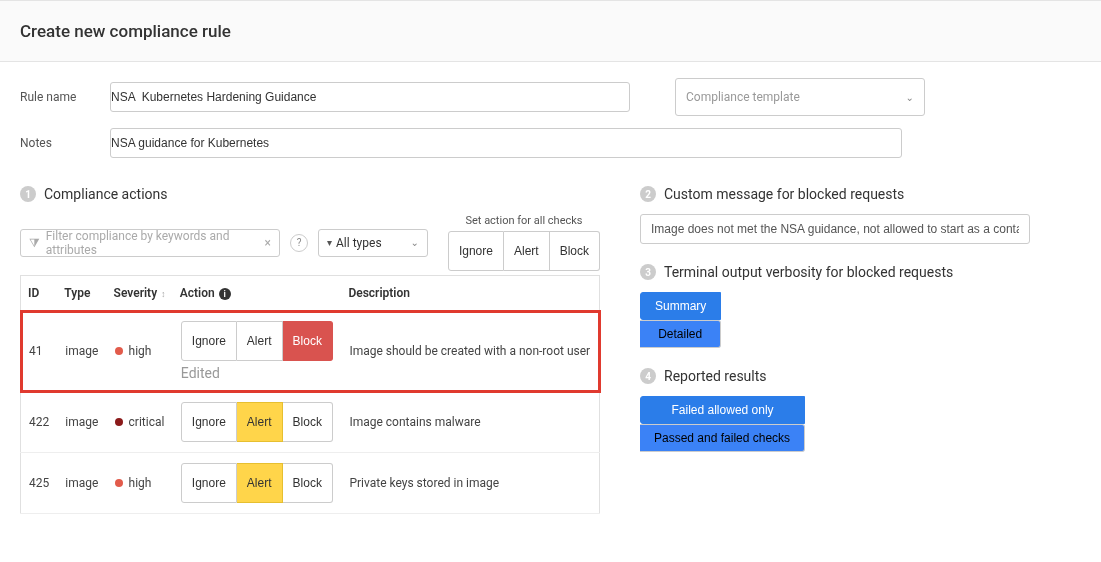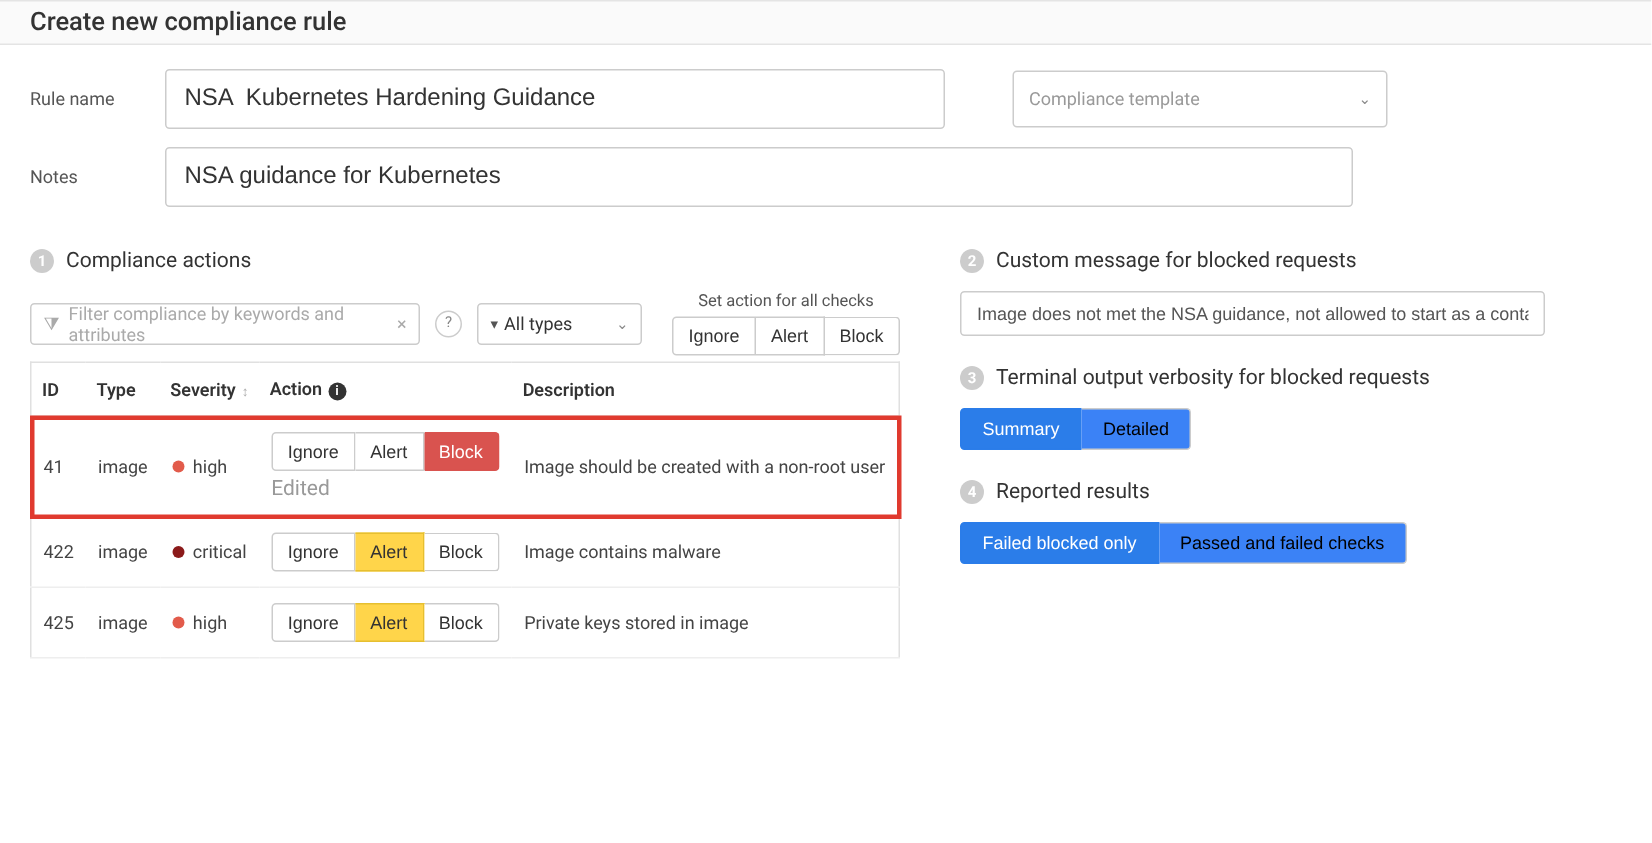--- a/index.html
+++ b/index.html
@@ -1,61 +1,61 @@
 <!DOCTYPE html>
 <html><head>
   <meta charset="utf-8">
   <style>
     * { box-sizing: border-box; margin: 0; padding: 0; }
     body { font-family: -apple-system, BlinkMacSystemFont, "Segoe UI", Roboto, sans-serif; font-size: 13px; color: #333; background: #fff; width: 1101px; }
-    .header { padding: 4px 20px; border-bottom: 1px solid #e4e4e4; border-top: 1px solid #e4e4e4; background:#fafafa; }
+    .header { padding: 20px 20px; border-bottom: 1px solid #e4e4e4; border-top: 1px solid #e4e4e4; background:#fafafa; }
     .header h1 { font-size: 17px; font-weight: 500; color:#333; }
     .form-section { padding: 16px 20px 8px 20px; }
     .form-row { display: flex; align-items: center; margin-bottom: 12px; }
     .form-label { width: 90px; font-size: 12px; color: #555; }
-    .input-text { flex: 0 0 520px; height: 40px; padding: 4px 12px; border: 1px solid #ccc; border-radius: 3px; font-size: 16px; color: #333; }
+    .input-text { flex: 0 0 520px; height: 30px; padding: 4px 0; border: 1px solid #ccc; border-radius: 3px; font-size: 12px; color: #333; }
     .input-text.wide { flex: 0 0 792px; }
     .select-template { margin-left: 45px; flex: 0 0 250px; height: 30px; border: 1px solid #ccc; border-radius: 3px; padding: 18px 10px; color: #999; font-size: 12px; display: flex; justify-content: space-between; align-items: center; }
     .scope-input { flex: 0 0 792px; height: 30px; border: 1px solid #ccc; border-radius: 3px; padding: 4px 10px; display: flex; align-items: center; gap: 6px; font-size: 12px; }
     .scope-all { color: #3b7fe0; font-size:12px;}
     .scope-all:before{content:"▬"; margin-right:4px; font-size:8px; color:#3b7fe0;}
     .scope-placeholder { color: #aaa; }
     .columns { display: flex; gap: 40px; padding: 0 20px 16px 20px; align-items:flex-start;}
     .col-left { flex: 0 0 580px; }
     .col-right { flex: 1; }
     .section-title { display: flex; align-items: center; gap: 8px; margin: 8px 0 12px 0; font-size: 14px; color: #333; }
     .step-num { display: inline-flex; align-items:center; justify-content:center; width: 16px; height: 16px; border-radius: 50%; background: #ccc; color: #fff; font-size: 10px; font-weight:bold;}
     .filter-row { display: flex; align-items: center; gap: 10px; margin-bottom: 4px; }
     .filter-input { flex: 0 0 260px; height: 28px; border: 1px solid #ccc; border-radius: 3px; color: #aaa; font-size: 12px; display: flex; align-items: center; padding: 0 8px; justify-content: space-between; }
     .filter-left { display:flex; align-items:center; gap:6px;}
     .help-icon { width: 18px; height: 18px; border-radius: 50%; border: 1px solid #ccc; color: #888; font-size: 10px; display: flex; align-items: center; justify-content: center; }
     .types-select { flex: 0 0 110px; height: 28px; border: 1px solid #ccc; border-radius: 3px; display: flex; align-items: center; justify-content: space-between; padding: 0 8px; font-size: 12px; }
     .set-all-wrap { margin-left: auto; font-size: 11px; color: #555; text-align:center;}
     .btn-group { display: inline-flex; }
-    .btn-group .seg-btn { height: 26px; padding: 0 10px; border: 1px solid #ccc; background: #fff; font-size: 12px; color: #333; cursor: pointer; }
+    .btn-group .seg-btn { height: 40px; padding: 0 10px; border: 1px solid #ccc; background: #fff; font-size: 12px; color: #333; cursor: pointer; }
     .btn-group .seg-btn:first-child { border-radius: 3px 0 0 3px; }
     .btn-group .seg-btn:last-child { border-radius: 0 3px 3px 0; border-left:none;}
     .btn-group .seg-btn:nth-child(2){border-left:none;}
     .seg-btn.green { background: #3fb15d; color: #fff; border-color:#3fb15d;}
     .seg-btn.yellow { background: #ffd54a; color: #333; border-color:#e6bf30;}
     .seg-btn.red { background: #d9534f; color: #fff; border-color:#d9534f;}
     table { width: 100%; border-collapse: collapse; font-size: 12px; border-top: 1px solid #e0e0e0; border-left: 1px solid #e0e0e0; border-right:1px solid #e0e0e0;}
     th { text-align: left; padding: 10px 7px; font-weight: 600; color: #333; border-bottom: 1px solid #e0e0e0; background:#fff;}
     td { padding: 10px 8px; border-bottom: 1px solid #eee; vertical-align: middle; color:#444;}
     tr.highlighted td { position:relative; }
     tr.highlighted { outline: 3px solid #e03a2f; outline-offset:-2px;}
     .sev-dot { display: inline-block; width: 8px; height: 8px; border-radius: 50%; margin-right: 6px; }
     .sev-medium { background: #f6a61c; }
     .sev-high { background: #e25b4b; }
     .sev-critical { background: #8b1a1a; }
     .edited { font-size: 14px; color: #999; margin-top: 4px; }
     .sort-icon{ color:#aaa; font-size:9px; margin-left:4px;}
     .info-dot{display:inline-flex; width:12px;height:12px;border-radius:50%;background:#333;color:#fff;font-size:9px;align-items:center;justify-content:center;margin-left:4px;}
     .msg-input { width: 390px; height: 30px; border: 1px solid #ccc; border-radius: 3px; padding: 4px 10px; font-size: 12px; color: #555; }
-    .toggle-group { display: inline-flex; }
+    .toggle-group { display: inline-flex; flex-direction: column; }
     .toggle-btn { height: 28px; padding: 0 14px; border: 1px solid #ccc; background: #3b82f6; font-size: 12px; cursor: pointer; }
     .toggle-btn:first-child { border-radius: 3px 0 0 3px; }
     .toggle-btn:last-child { border-radius: 0 3px 3px 0; border-left:none;}
     .toggle-btn.active { background: #2b7de9; color: #fff; border-color: #2b7de9; }
     .chev{font-size:10px;color:#888;}
     .action-cell{white-space:nowrap;}
   </style>
 </head>
 <body>
 
@@ -173,17 +173,17 @@
     <div class="toggle-group">
       <button class="toggle-btn active">Summary</button>
       <button class="toggle-btn">Detailed</button>
     </div>
 
     <div class="section-title" style="margin-top:20px;">
       <span class="step-num">4</span>
       <span>Reported results</span>
     </div>
     <div class="toggle-group">
-      <button class="toggle-btn active">Failed blocked only</button>
+      <button class="toggle-btn active">Failed allowed only</button>
       <button class="toggle-btn">Passed and failed checks</button>
     </div>
   </div>
 </div>
 
 </body></html>

